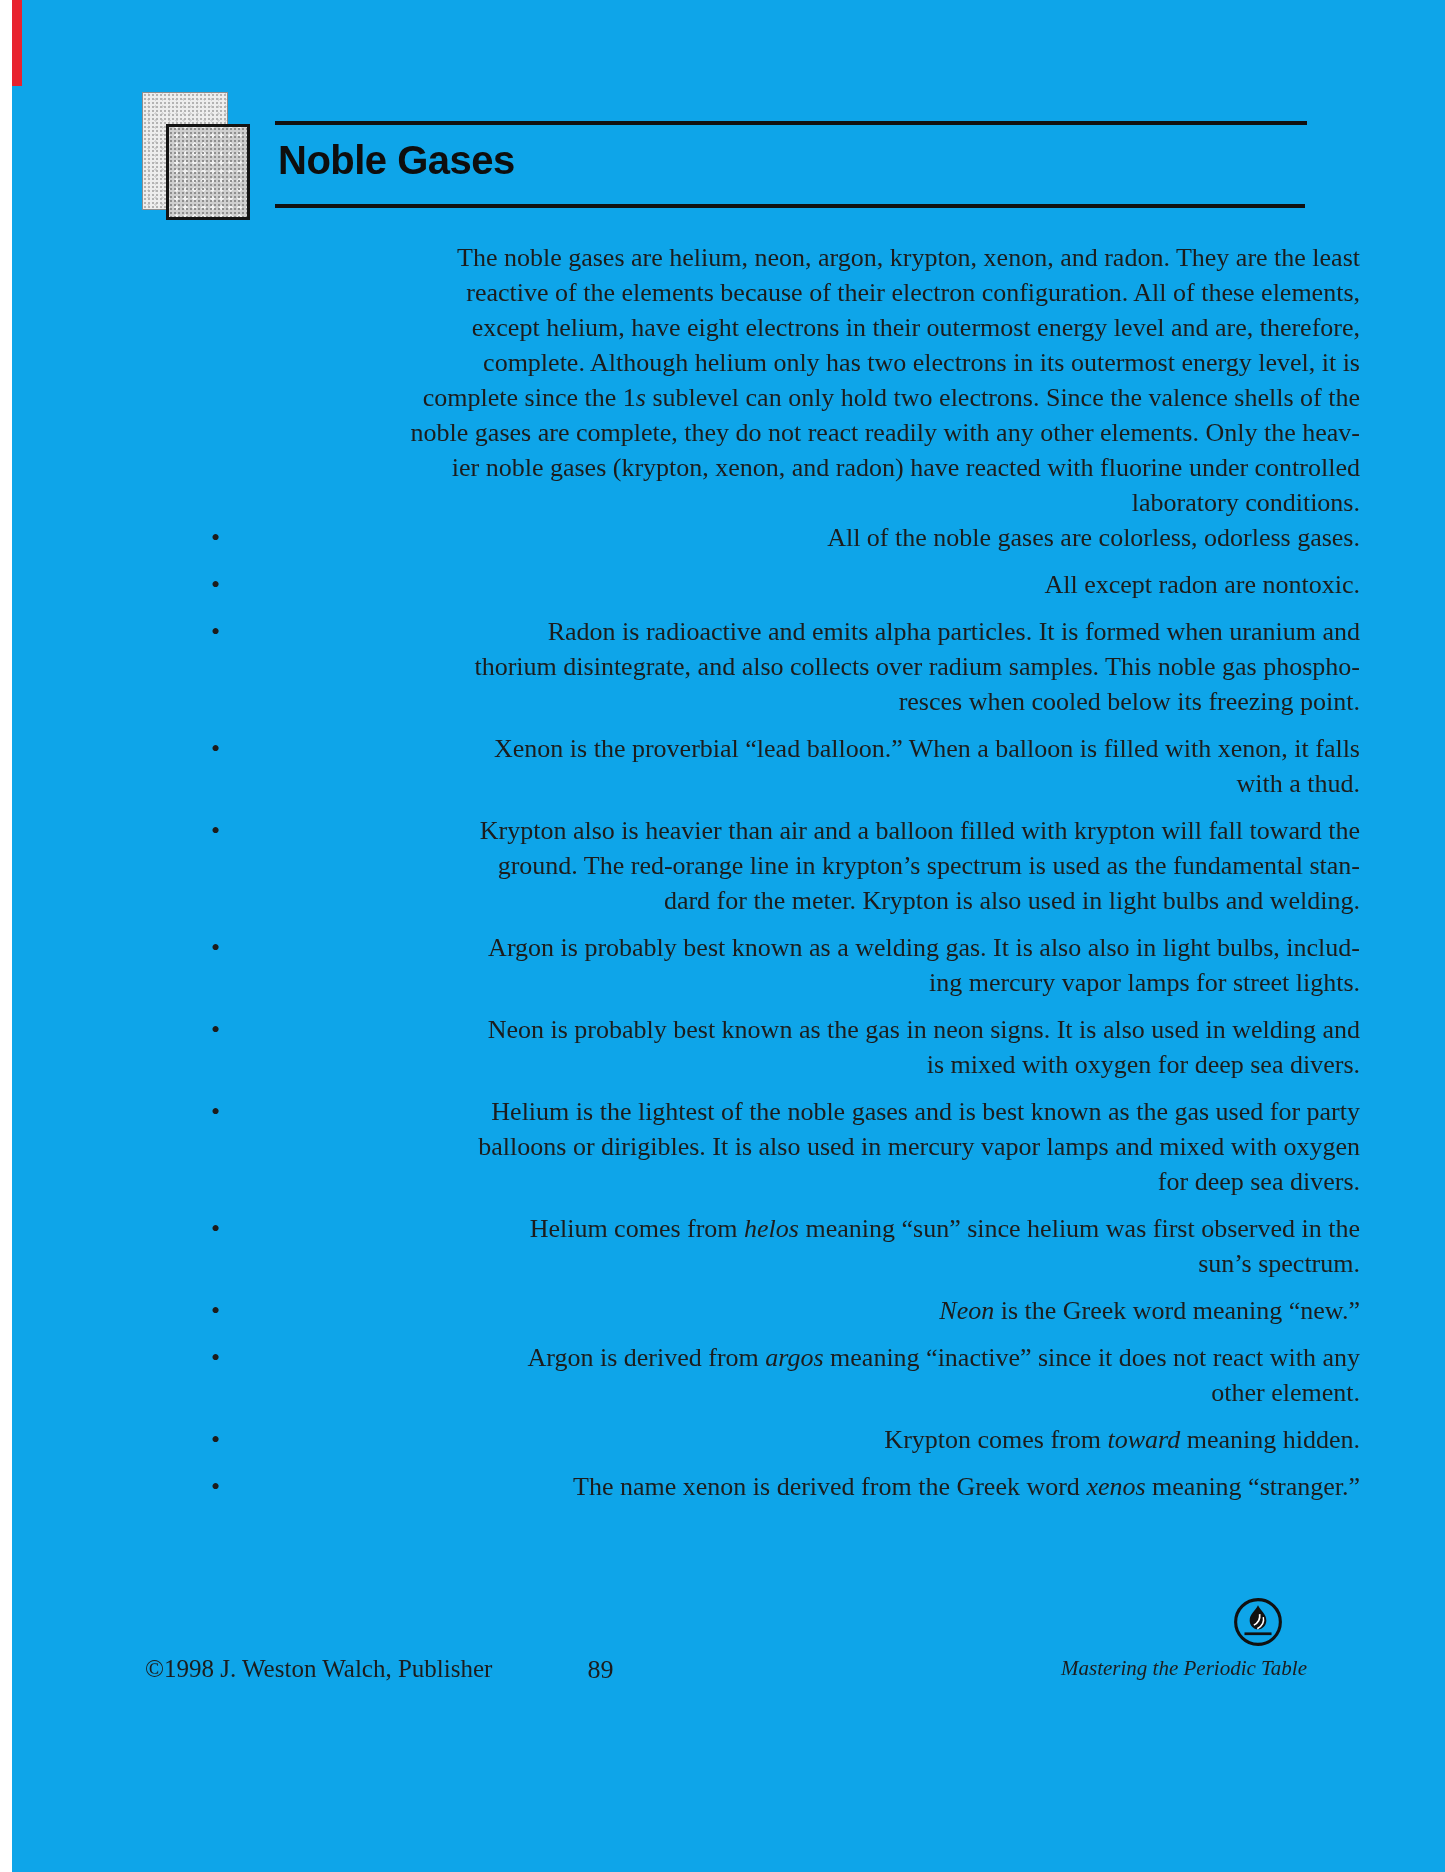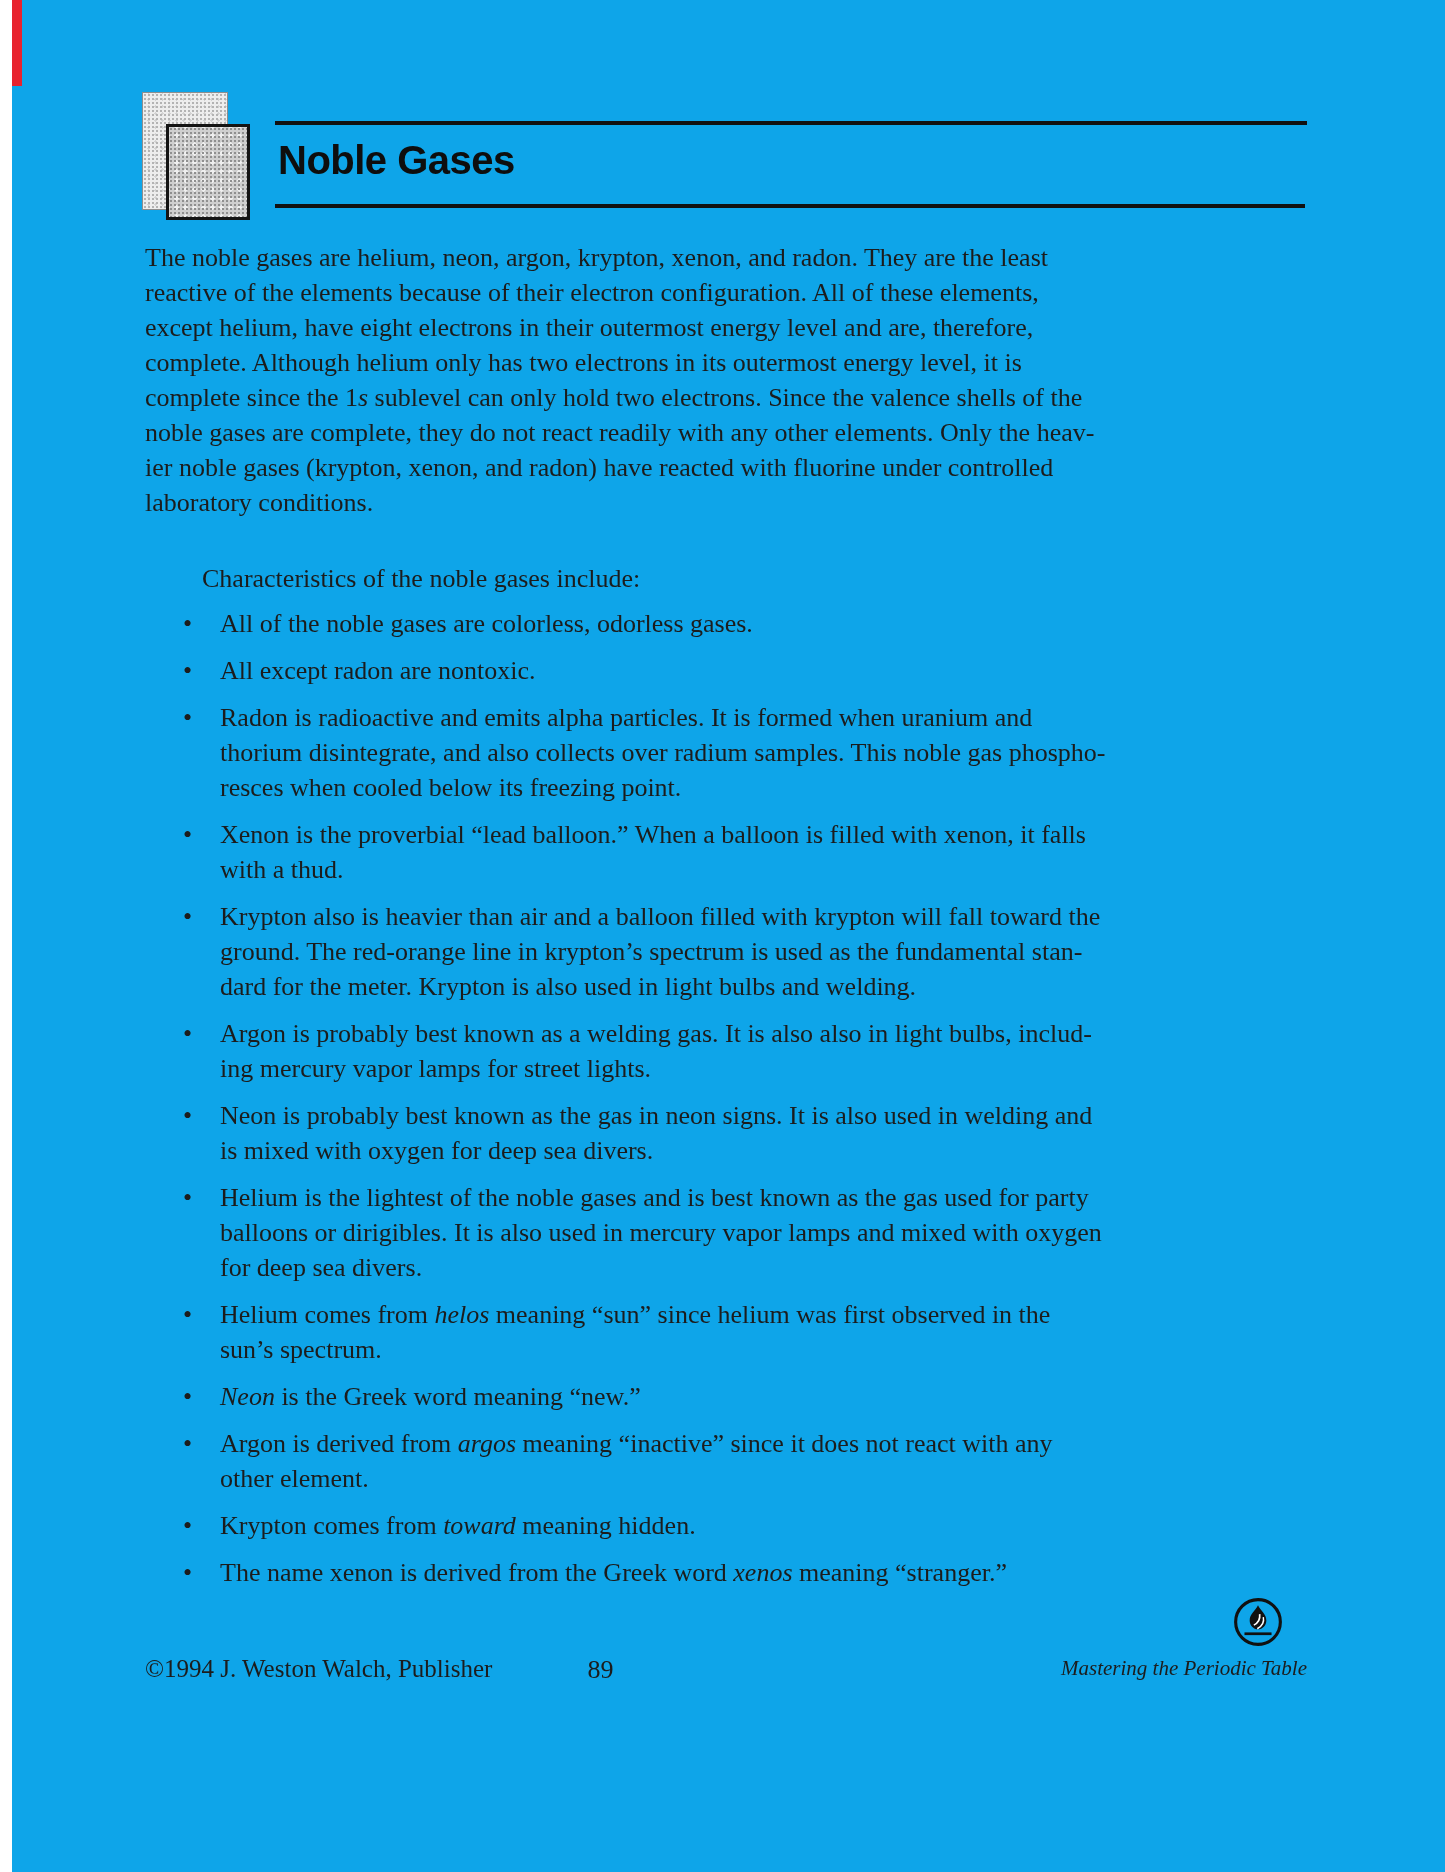--- a/index.html
+++ b/index.html
@@ -28,21 +28,21 @@
   .rule{position:absolute;height:4px;background:#111;}
   .rule-top{left:263px;top:121px;width:1032px;}
   .rule-bottom{left:263px;top:204px;width:1030px;}
   .page-title{
     position:absolute;left:266px;top:138px;
     font-family:"Liberation Sans",sans-serif;font-weight:bold;font-size:40px;
     letter-spacing:-0.5px;color:#0e0e0e;
   }
 
   
-  .content{position:absolute;left:133px;top:240px;width:1215px;font-size:26px;line-height:35px;}
+  .content{position:absolute;left:133px;top:240px;width:1215px;font-size:26px;line-height:35px;text-align:right;}
   .rich{white-space:pre-line;}
   .it{font-style:italic;}
   .section-heading{margin:41px 0 10px 57px;}
   .section-heading.tight{margin-top:6px;}
   .bullet-list{margin-left:38px;}
   .bullet-item{display:flex;margin:0 0 12px 0;}
   .bullet-marker{flex:0 0 37px;font-size:26px;line-height:35px;}
   .bullet-text{flex:1 1 auto;white-space:pre-line;}
 
   
@@ -67,21 +67,20 @@
   <div class="content">
     <div class="rich"><span>The noble gases are helium, neon, argon, krypton, xenon, and radon. They are the least
 reactive of the elements because of their electron configuration. All of these elements,
 except helium, have eight electrons in their outermost energy level and are, therefore,
 complete. Although helium only has two electrons in its outermost energy level, it is
 complete since the 1</span><span class="it">s</span><span> sublevel can only hold two electrons. Since the valence shells of the
 noble gases are complete, they do not react readily with any other elements. Only the heav-
 ier noble gases (krypton, xenon, and radon) have reacted with fluorine under controlled
 laboratory conditions.</span></div>
 
-    <div class="section-heading">Characteristics of the noble gases include:</div>
     <div class="bullet-list">
         <div class="bullet-item">
           <span class="bullet-marker">•</span>
           <span class="bullet-text"><span>All of the noble gases are colorless, odorless gases.</span></span>
         </div>
         <div class="bullet-item">
           <span class="bullet-marker">•</span>
           <span class="bullet-text"><span>All except radon are nontoxic.</span></span>
         </div>
         <div class="bullet-item">
@@ -147,17 +146,17 @@
 
   <div class="publisher-logo">
     <svg viewBox="0 0 50 50" width="52" height="52">
       <circle cx="25" cy="25" r="21.5" fill="none" stroke="#111" stroke-width="3"></circle>
       <path d="M25 9c2.5 5 8 8.5 8 14.5 0 4.8-3.6 8.5-8 8.5s-8-3.7-8-8.5c0-6 5.5-9.5 8-14.5z" fill="#111"></path>
       <path d="M21 28c4-2 6.2-6 5.6-10.5" stroke="#fff" stroke-width="1.6" fill="none"></path>
       <path d="M24.3 31.5c4.5-2.5 6.8-6.8 5.8-11.2" stroke="#fff" stroke-width="1.4" fill="none"></path>
       <rect x="12" y="35" width="26" height="2.6" fill="#111"></rect>
     </svg>
   </div>
-  <div class="footer-left">©1994 J. Weston Walch, Publisher</div>
+  <div class="footer-left">©1998 J. Weston Walch, Publisher</div>
   <div class="footer-page">89</div>
   <div class="footer-right">Mastering the Periodic Table</div>
 
 </div>
 
 </body></html>

